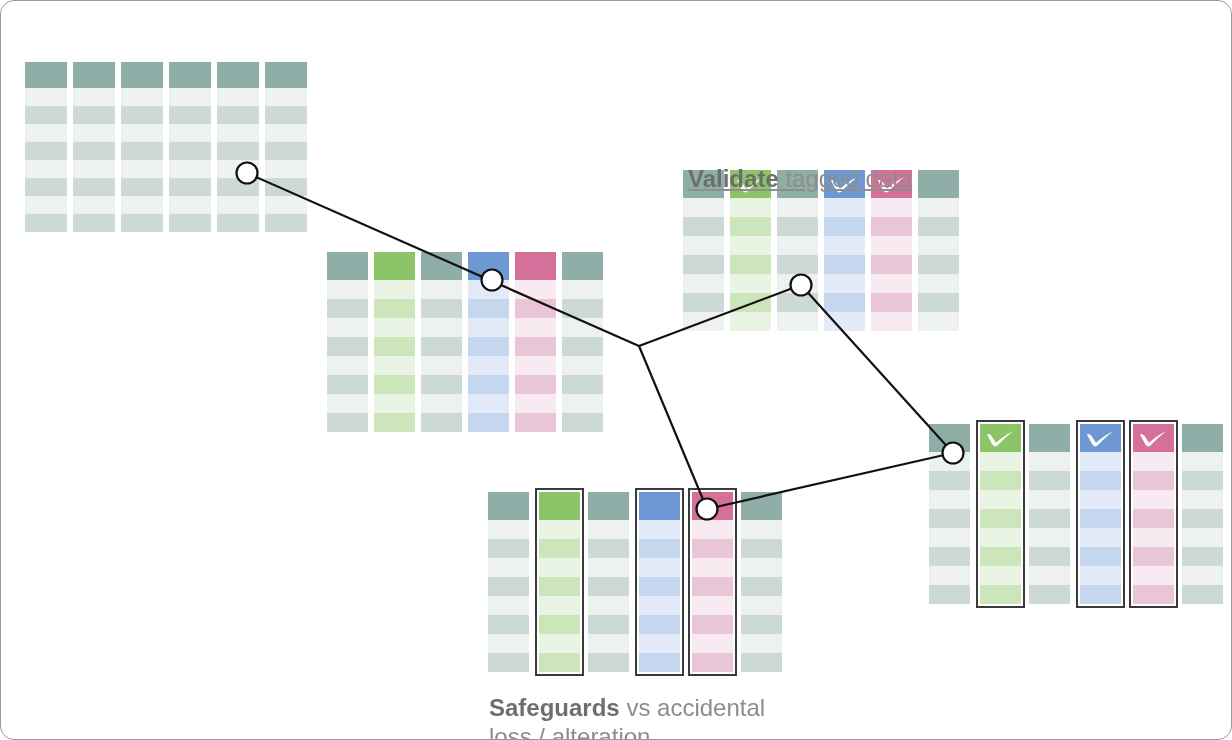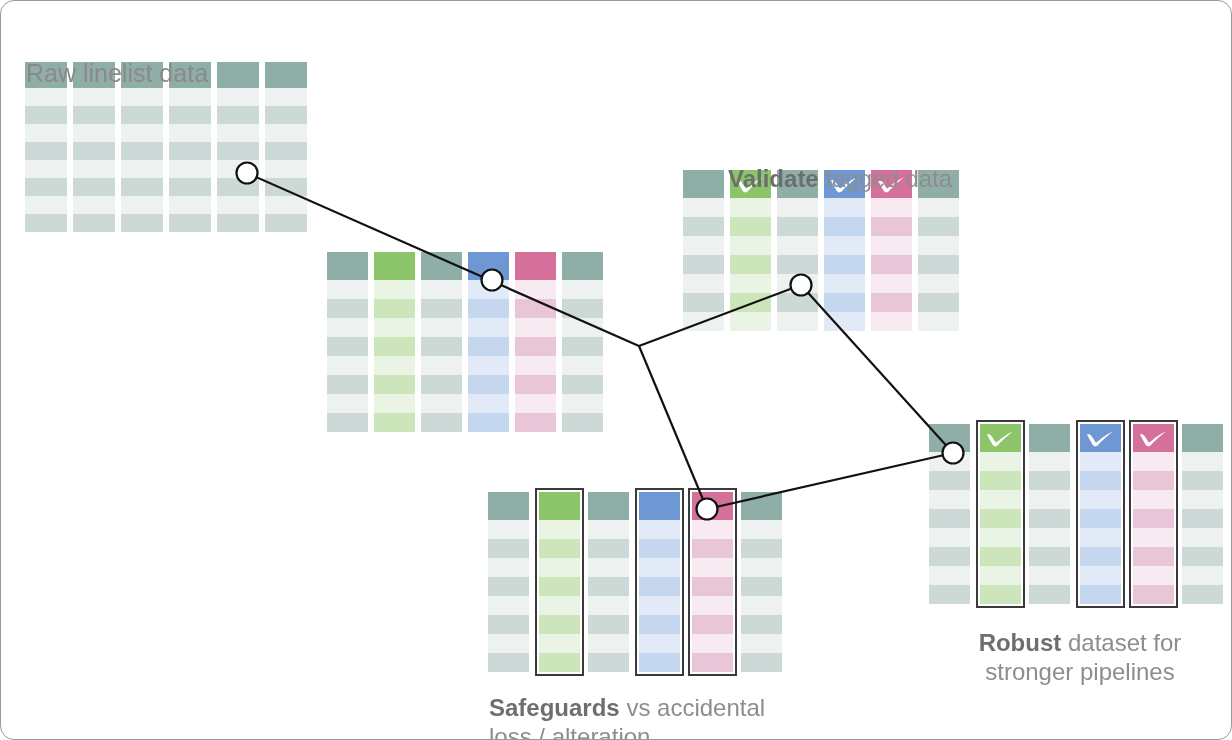--- a/index.html
+++ b/index.html
@@ -446,38 +446,31 @@
         <div class="cell" style="height: 19px; background: rgb(204, 217, 214);"></div>
         <div class="cell" style="height: 19px; background: rgb(237, 241, 240);"></div>
         <div class="cell" style="height: 19px; background: rgb(204, 217, 214);"></div>
         <div class="cell" style="height: 19px; background: rgb(237, 241, 240);"></div>
         <div class="cell" style="height: 19px; background: rgb(204, 217, 214);"></div>
         <div class="cell" style="height: 19px; background: rgb(237, 241, 240);"></div>
         <div class="cell" style="height: 19px; background: rgb(204, 217, 214);"></div>
       </div>
     </div>
 
-  <div class="label big" style="left:25px; top:28px;">
-    <span>Raw linelist data</span>
-  </div>
-
-
-  <div class="label" style="left:727px; top:136px;">
+
+
+  <div class="label" style="left:687px; top:136px;text-decoration:underline;">
     <b>Validate</b><span> tagged data</span>
   </div>
 
   <div class="label" style="left:488px; top:665px; width:330px;">
     <b>Safeguards</b><span> vs accidental
 loss / alteration</span>
   </div>
 
-  <div class="label center" style="left:938px; top:600px; width:282px;">
-    <b>Robust</b><span> dataset for
-stronger pipelines</span>
-  </div>
 
   <svg id="connectors" viewBox="0 0 1232 740" xmlns="http://www.w3.org/2000/svg">
       <line x1="246" y1="172" x2="638" y2="345" stroke="#111111" stroke-width="2.2"></line>
       <line x1="638" y1="345" x2="800" y2="284" stroke="#111111" stroke-width="2.2"></line>
       <line x1="638" y1="345" x2="706" y2="508" stroke="#111111" stroke-width="2.2"></line>
       <line x1="800" y1="284" x2="952" y2="452" stroke="#111111" stroke-width="2.2"></line>
       <line x1="706" y1="508" x2="952" y2="452" stroke="#111111" stroke-width="2.2"></line>
       <circle cx="246" cy="172" r="10.5" fill="#ffffff" stroke="#111111" stroke-width="2.2"></circle>
       <circle cx="491" cy="279" r="10.5" fill="#ffffff" stroke="#111111" stroke-width="2.2"></circle>
       <circle cx="800" cy="284" r="10.5" fill="#ffffff" stroke="#111111" stroke-width="2.2"></circle>

